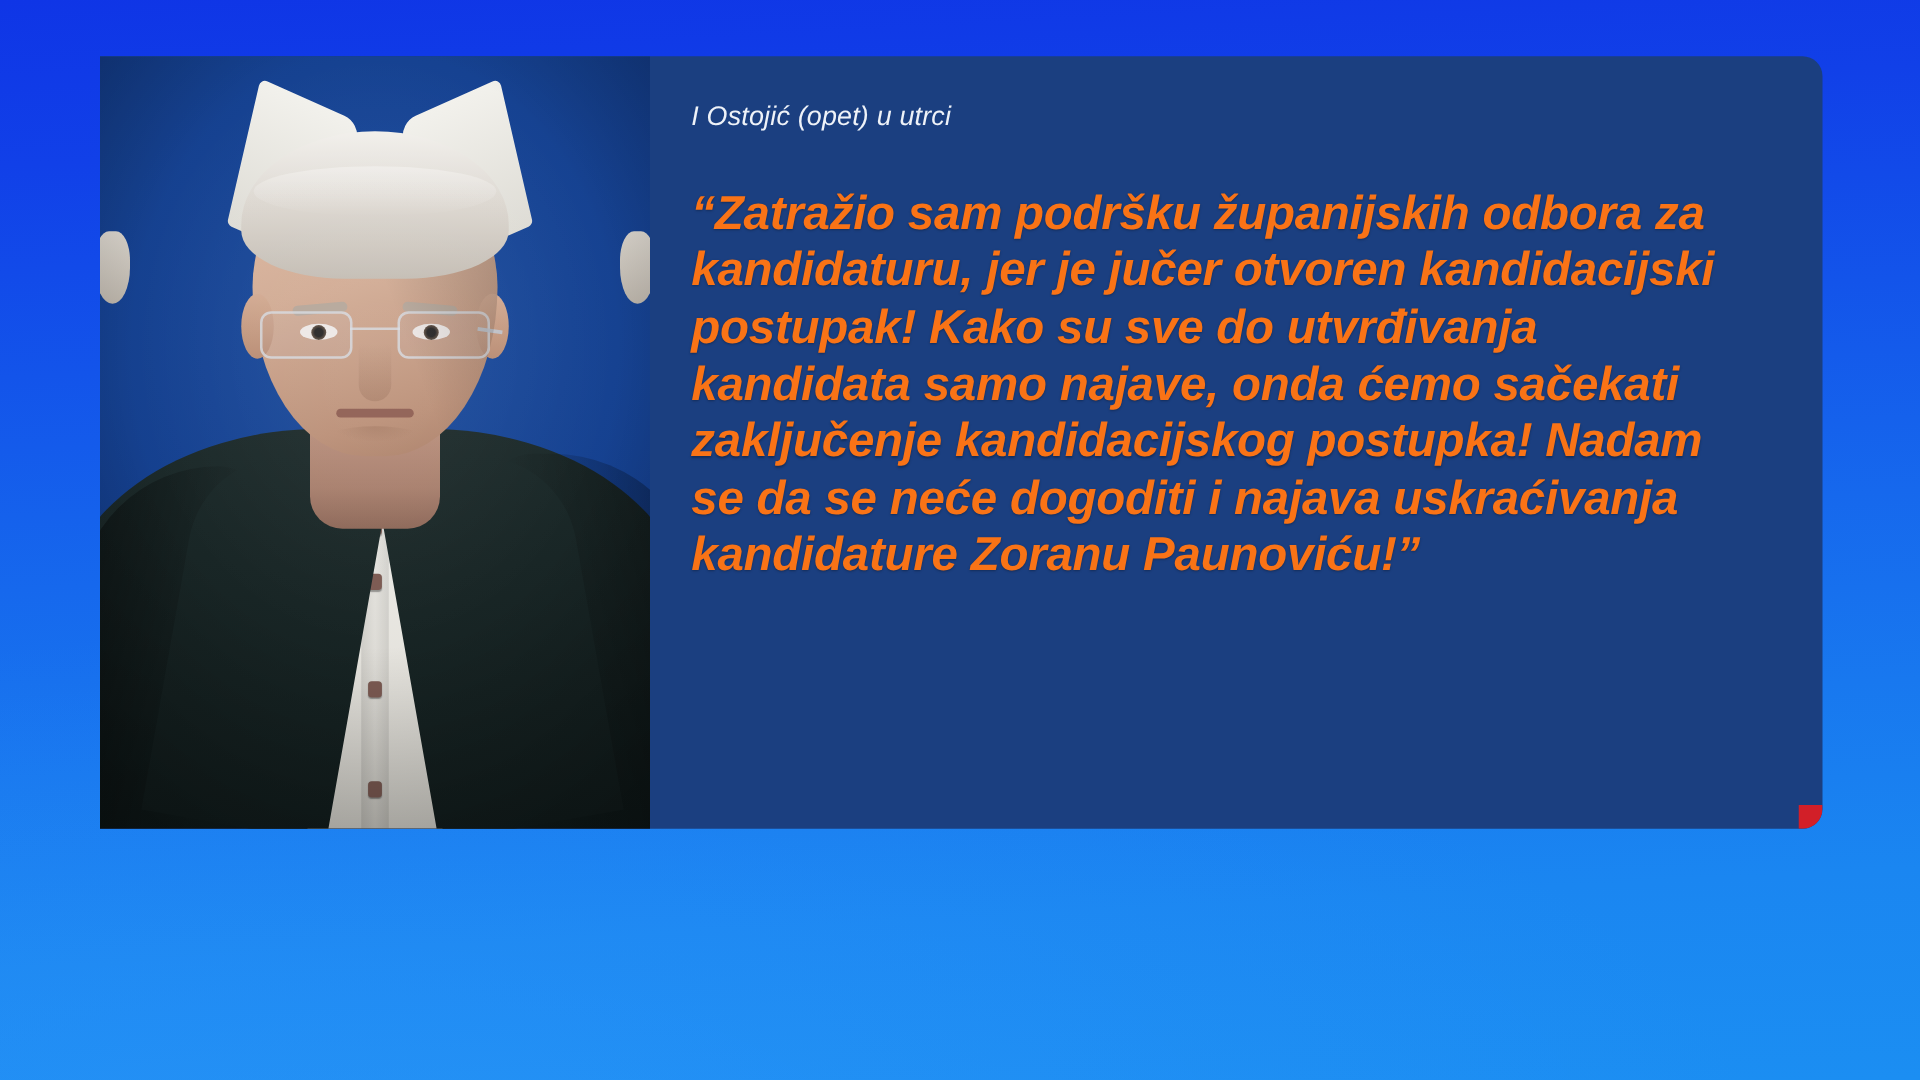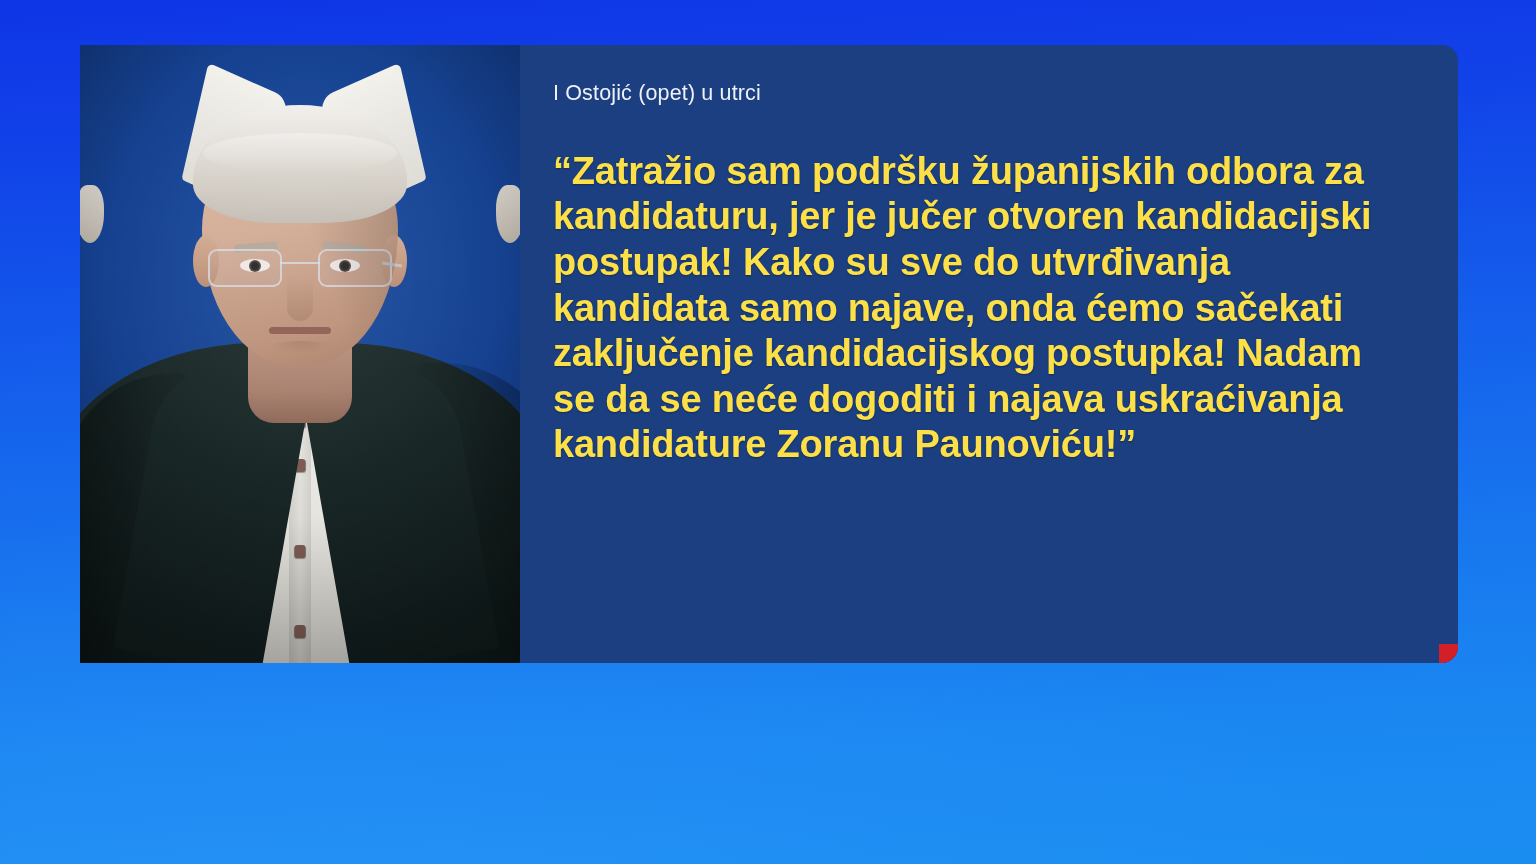--- a/index.html
+++ b/index.html
@@ -14,20 +14,21 @@
     position:relative;
     width:1536px; height:864px;
     background:linear-gradient(177deg,
         #0f35e6 0%,
         #1140e8 14%,
         #1354ea 32%,
         #1668ed 50%,
         #1878ef 66%,
         #1a86f1 82%,
         #1b8ef2 100%);
+    font-style:italic;
   }
 
   
   #stage::after{
     content:"";
     position:absolute; inset:0;
     background:radial-gradient(120% 80% at 18% 108%,
                 rgba(60,160,255,.30) 0%,
                 rgba(60,160,255,0) 62%);
     pointer-events:none;
@@ -272,21 +273,21 @@
   .kicker{
     color:#eef2f8;
     font-size:21.5px;
     font-weight:400;
     letter-spacing:.15px;
     line-height:1.2;
   }
 
   .quote{
     margin-top:42px;
-    color:#fde047;
+    color:#f97316;
     font-size:38px;
     font-weight:700;
     line-height:1.2;
     letter-spacing:-.2px;
     text-shadow:0 1px 2px rgba(0,0,0,.30);
     max-width:835px;
   }
 
   
   .red-accent{

